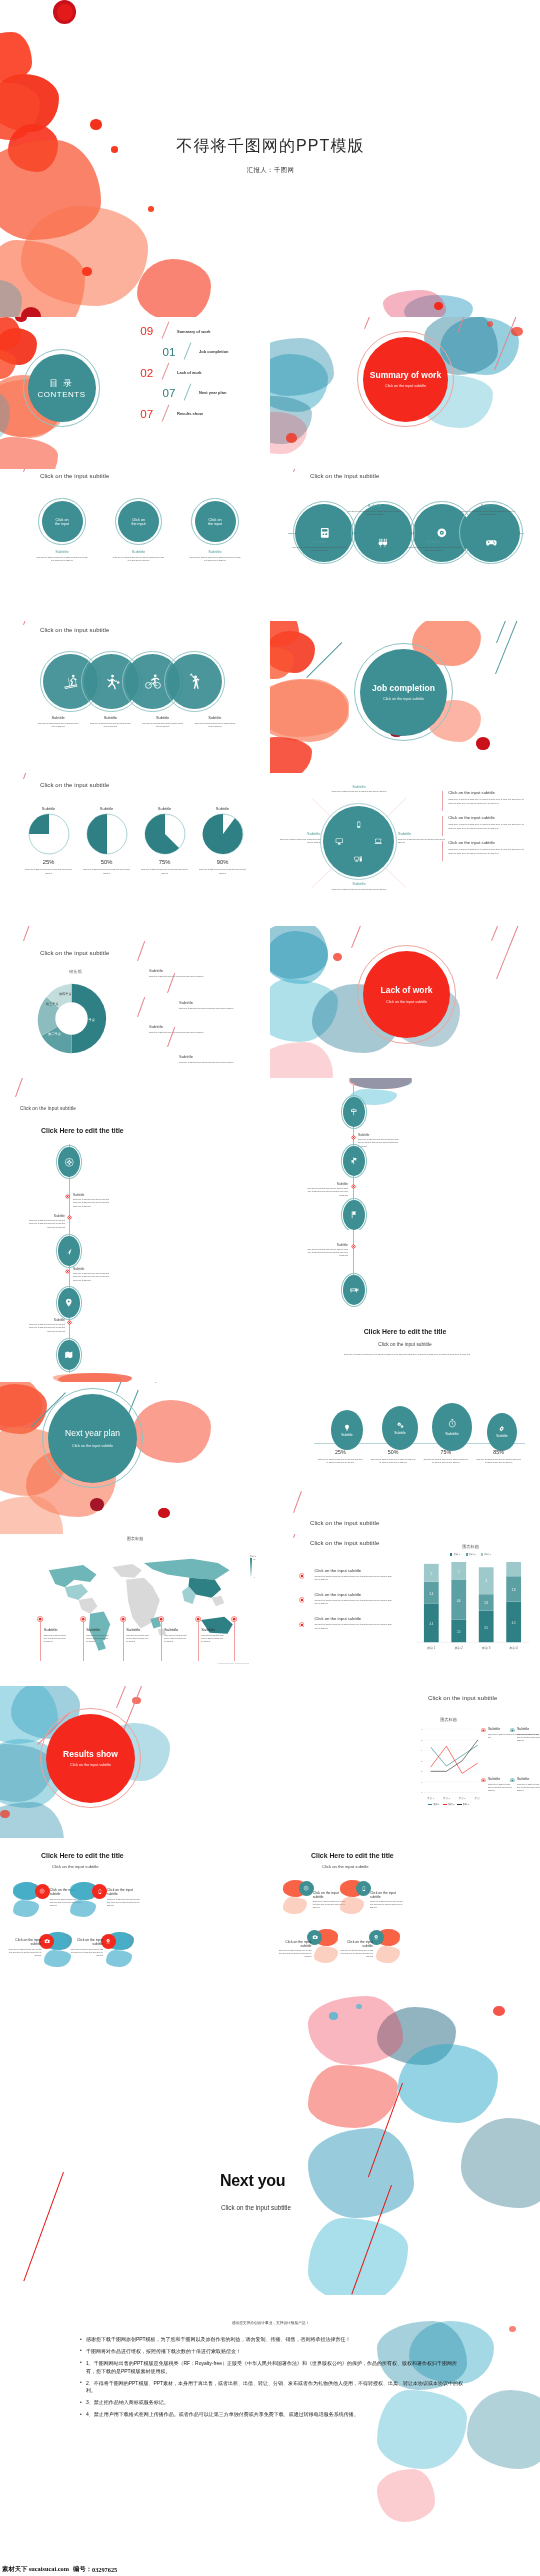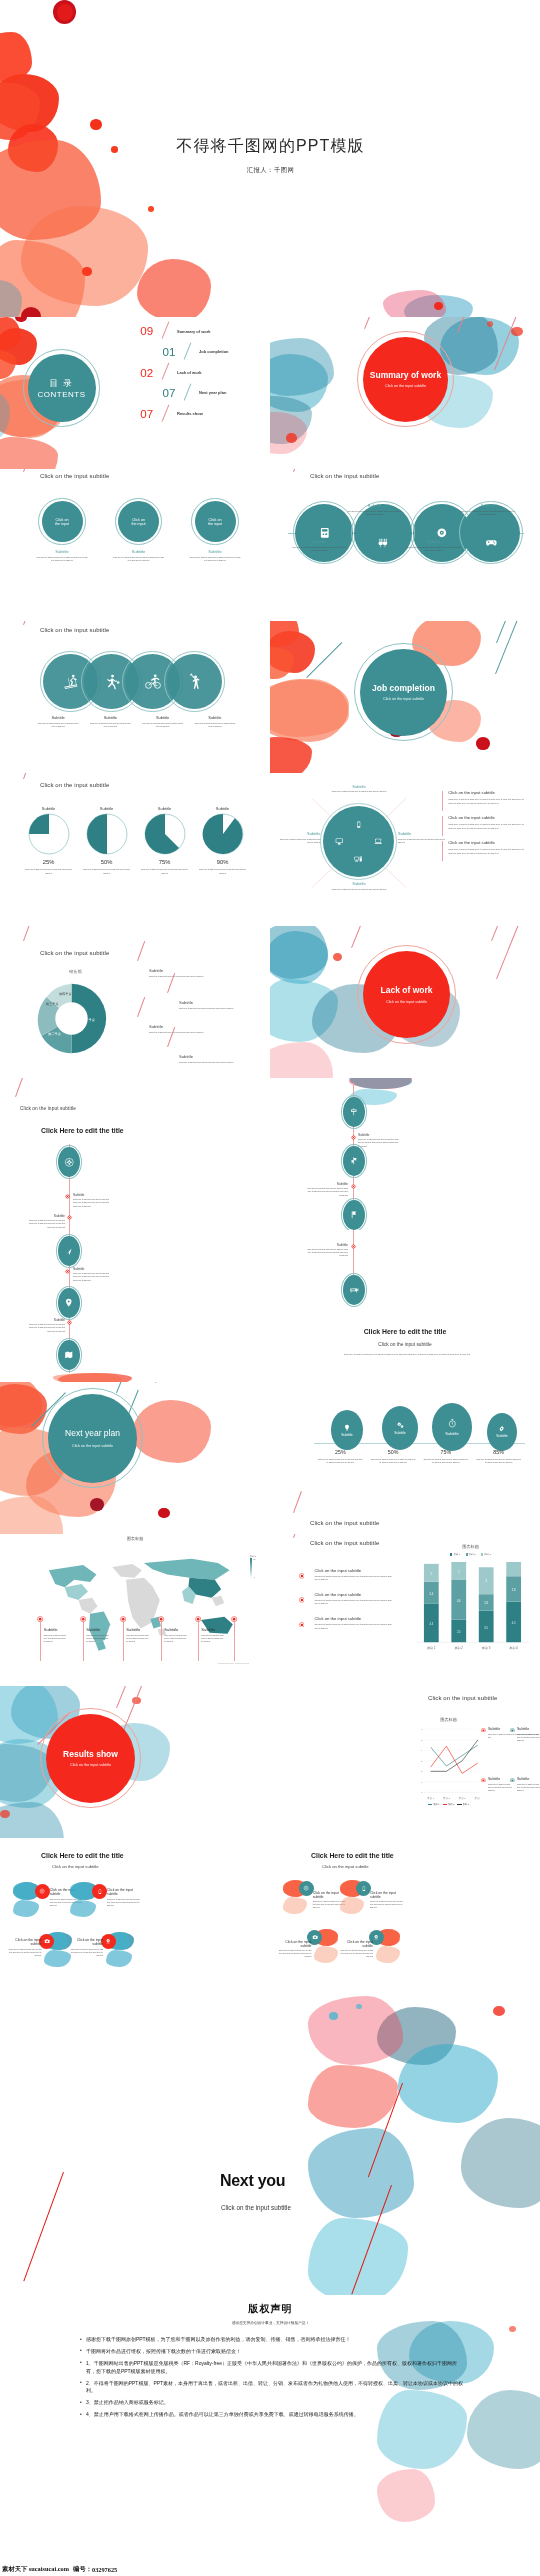--- a/index.html
+++ b/index.html
@@ -1198,21 +1198,20 @@
 
   <div class="slide" style="left:0;top:2295px;width:541px;height:268px;">
     <div class="wc" style="right:-16px;top:26.4px;width:180px;height:158px;">
       <div class="blob" style="left:32px;top:0px;width:85px;height:63px;background:#2ba4c2;opacity:.42;"></div>
       <div class="blob2" style="left:74px;top:5.3px;width:90px;height:69px;background:#1e8aa8;opacity:.4;"></div>
       <div class="blob3" style="left:42px;top:48px;width:90px;height:79px;background:#3fb4cd;opacity:.4;"></div>
       <div class="blob" style="left:90px;top:69px;width:90px;height:79px;background:#14758f;opacity:.32;"></div>
       <div class="blob2" style="left:122px;top:5.3px;width:58px;height:53px;background:#ef4a5a;opacity:.28;"></div>
       <div class="dot" style="left:132px;top:4.2px;width:7.4px;height:6.3px;background:#f2311d;opacity:.6;"></div>
     </div>
-    <div class="cp-title" style="position:absolute;left:0;top:7.4px;width:541px;text-align:center;">版权声明</div>
     <div class="cp-sub" style="position:absolute;left:0;top:25px;width:541px;text-align:center;">感谢您支持原创设计事业，支持设计模板产品！</div>
     <div style="position:absolute;left:79px;top:41px;width:386px;">
       <div class="cp-li">感谢您下载千图网原创PPT模板，为了您和千图网以及原创作者的利益，请勿复制、传播、销售，否则将承担法律责任！</div>
       <div class="cp-li">千图网将对作品进行维权，按照传播下载次数的十倍进行索取赔偿金！</div>
       <div class="cp-li">1、千图网网站出售的PPT模版是免版税类（RF：Royalty-free）正版受《中华人民共和国著作法》和《世界版权公约》的保护，作品的所有权、版权和著作权归千图网所有，您下载的是PPT模版素材使用权。</div>
       <div class="cp-li">2、不得将千图网的PPT模版、PPT素材，本身用于再出售，或者出租、出借、转让、分销、发布或者作为礼物供他人使用，不得转授权、出卖、转让本协议或本协议中的权利。</div>
       <div class="cp-li">3、禁止把作品纳入商标或服务标记。</div>
       <div class="cp-li">4、禁止用户用下载格式在网上传播作品。或者作品可以让第三方单独付费或共享免费下载、或通过转移电话服务系统传播。</div>
     </div>
   </div>

